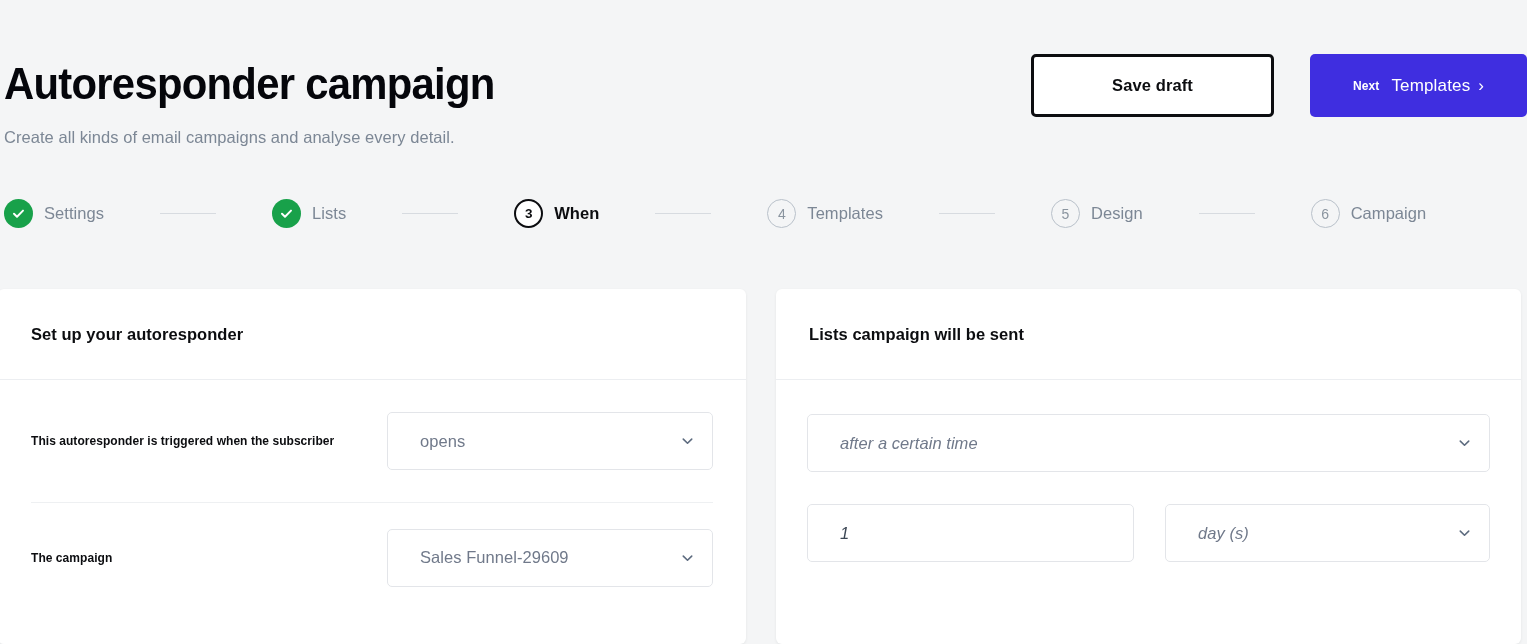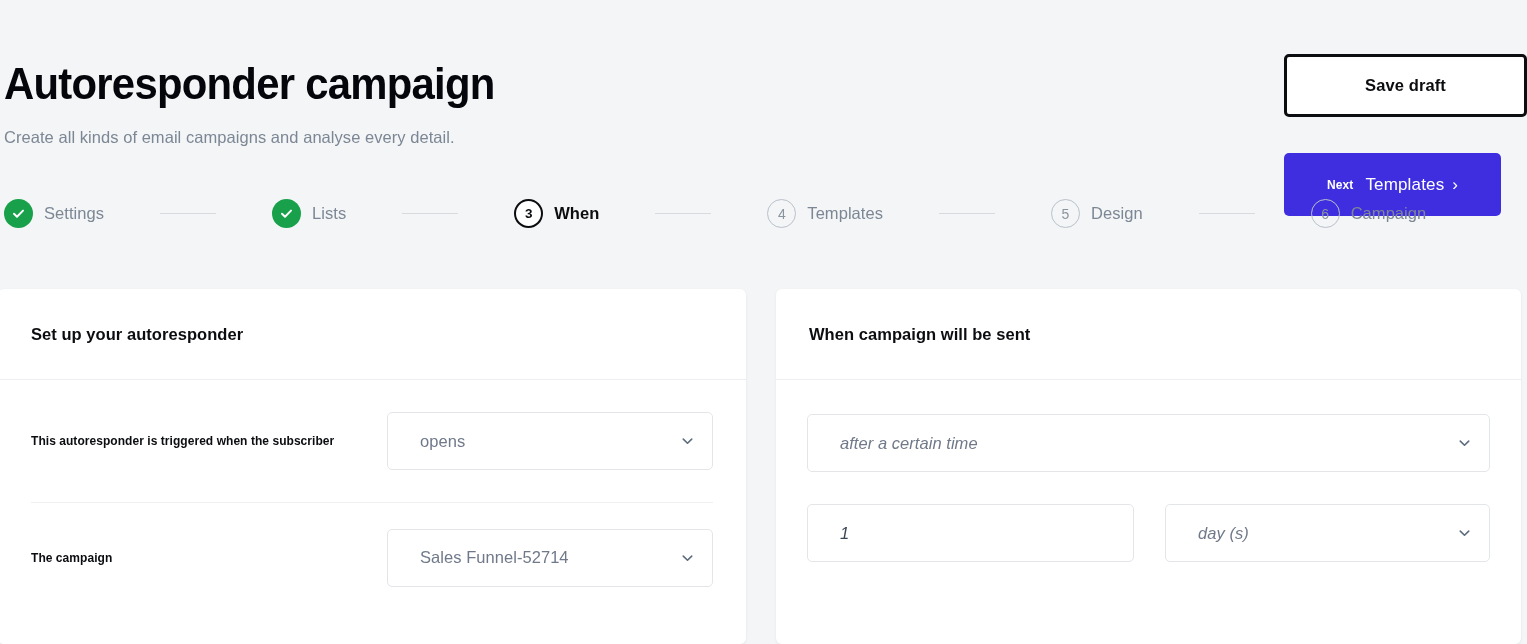--- a/index.html
+++ b/index.html
@@ -55,21 +55,20 @@
     letter-spacing: 0.05px;
   }
 
   .header-actions {
     position: absolute;
     right: 0px;
     top: 54px;
     display: flex;
     align-items: flex-start;
     gap: 36px;
-    flex-direction: column;
   }
 
   .btn-save {
     width: 243px;
     height: 63px;
     background: #ffffff;
     border: 3px solid #0c0d10;
     border-radius: 5px;
     font-family: "Liberation Sans", sans-serif;
     font-size: 16.5px;
@@ -399,36 +398,36 @@
                 <path d="M3.5 6 L8 10.4 L12.5 6" stroke="#5d6b7f" stroke-width="1.7" stroke-linecap="round" stroke-linejoin="round"></path>
               </svg>
             </span>
           </div>
         </div>
 
         <div class="field-row second">
           <div class="field-label">The campaign</div>
 
           <div class="control select sel-trigger">
-            <span class="control-value">Sales Funnel-52714</span>
+            <span class="control-value">Sales Funnel-29609</span>
             <span class="chev">
               <svg width="15" height="15" viewBox="0 0 16 16" fill="none">
                 <path d="M3.5 6 L8 10.4 L12.5 6" stroke="#5d6b7f" stroke-width="1.7" stroke-linecap="round" stroke-linejoin="round"></path>
               </svg>
             </span>
           </div>
         </div>
 
       </div>
     </div>
 
     <div class="card right">
 
       <div class="card-header">
-        <span class="card-title">When campaign will be sent</span>
+        <span class="card-title">Lists campaign will be sent</span>
       </div>
 
       <div class="right-body">
 
         <div class="control select sel-full">
           <span class="control-value">after a certain time</span>
           <span class="chev">
             <svg width="15" height="15" viewBox="0 0 16 16" fill="none">
               <path d="M3.5 6 L8 10.4 L12.5 6" stroke="#5d6b7f" stroke-width="1.7" stroke-linecap="round" stroke-linejoin="round"></path>
             </svg>

